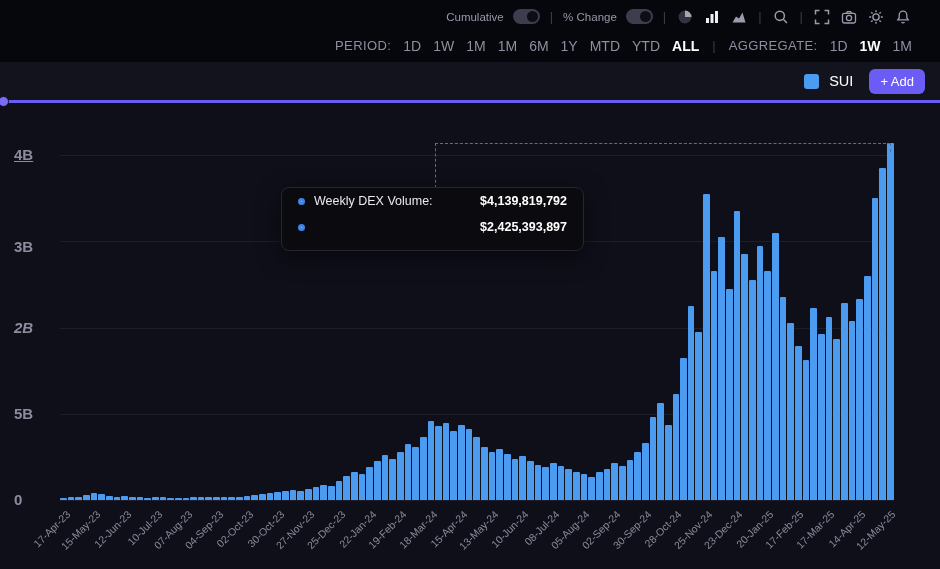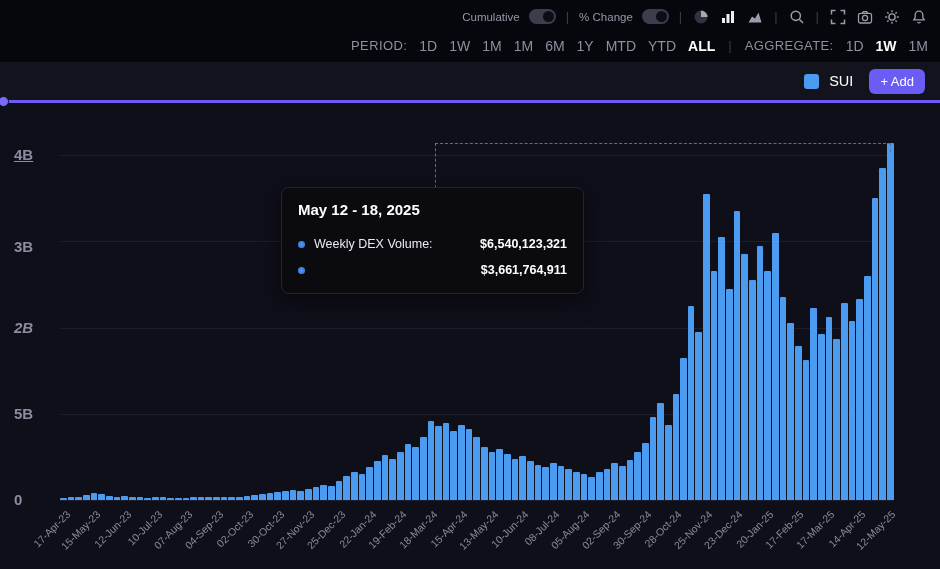--- a/index.html
+++ b/index.html
@@ -7,21 +7,21 @@
   body {
     background:#0f0f1a;
     font-family:"Liberation Sans", sans-serif;
     color:#fff;
     position:relative;
   }
   
   .header { display:flex; height:62px; background:#06060d; }
   .title-block { width:283px; min-width:283px; display:flex; align-items:center; justify-content:center; gap:9px; border-right:1px solid #222231; }
   .title { font-size:20px; font-weight:700; letter-spacing:.2px; }
-  .header-right { flex:1; display:flex; flex-direction:column; justify-content:center; padding-right:12px; }
+  .header-right { flex:1; display:flex; flex-direction:column; justify-content:center; padding-right:28px; }
   .controls-row { display:flex; align-items:center; justify-content:flex-end; gap:9px; height:29px; }
   .ctl-label { color:#9898a8; font-size:11.5px; }
   .toggle { width:27px; height:15px; border-radius:8px; background:#3d3d4e; position:relative; cursor:pointer; flex:none; }
   .toggle .knob { position:absolute; right:2px; top:2px; width:11px; height:11px; border-radius:50%; background:#0d0d15; }
   .sep { color:#3c3c4a; font-size:13px; padding:0 1px; }
   .hicon { width:18px; height:18px; display:flex; align-items:center; justify-content:center; cursor:pointer; }
   .period-row { display:flex; align-items:center; justify-content:flex-end; gap:12px; height:29px; font-size:14px; }
   .opt-label { color:#8f8f9f; font-size:13px; letter-spacing:.4px; }
   .opt { color:#8f8f9f; cursor:pointer; }
   .opt.sel { color:#fff; font-weight:700; }
@@ -267,29 +267,28 @@
       <div class="bar" style="height: 301.875px; background: rgb(75, 156, 241);"></div>
       <div class="bar" style="height: 332.062px; background: rgb(75, 156, 241);"></div>
       <div class="bar" style="height: 357.058px; background: rgb(75, 156, 241);"></div>
     </div>
 
   <div class="xh-h"></div>
   <div class="xh-v"></div>
   <div class="xh-v2"></div>
 
   <div class="tooltip">
-    <div class="tt-title">May 12 - 18, 2025</div>
     <div class="tt-row">
       <span class="tt-dot"></span>
       <span class="tt-label">Weekly DEX Volume:</span>
-      <span class="tt-value">$6,540,123,321</span>
+      <span class="tt-value">$4,139,819,792</span>
     </div>
     <div class="tt-row">
       <span class="tt-dot"></span>
-      <span class="tt-value">$3,661,764,911</span>
+      <span class="tt-value">$2,425,393,897</span>
     </div>
   </div>
 <div class="ytick" style="top: 387px;">0</div>
     <div class="ytick" style="top: 300.75px;">5B</div>
     <div class="ytick" style="top: 214.5px; font-style: italic;">2B</div>
     <div class="ytick" style="top: 127px; margin-top: 7px;">3B</div>
     <div class="ytick" style="top: 42px; text-decoration: underline;">4B</div>
     <div class="xtick" style="left: 63.8211px;">17-Apr-23</div>
     <div class="xtick" style="left: 94.3899px;">15-May-23</div>
     <div class="xtick" style="left: 124.959px;">12-Jun-23</div>

